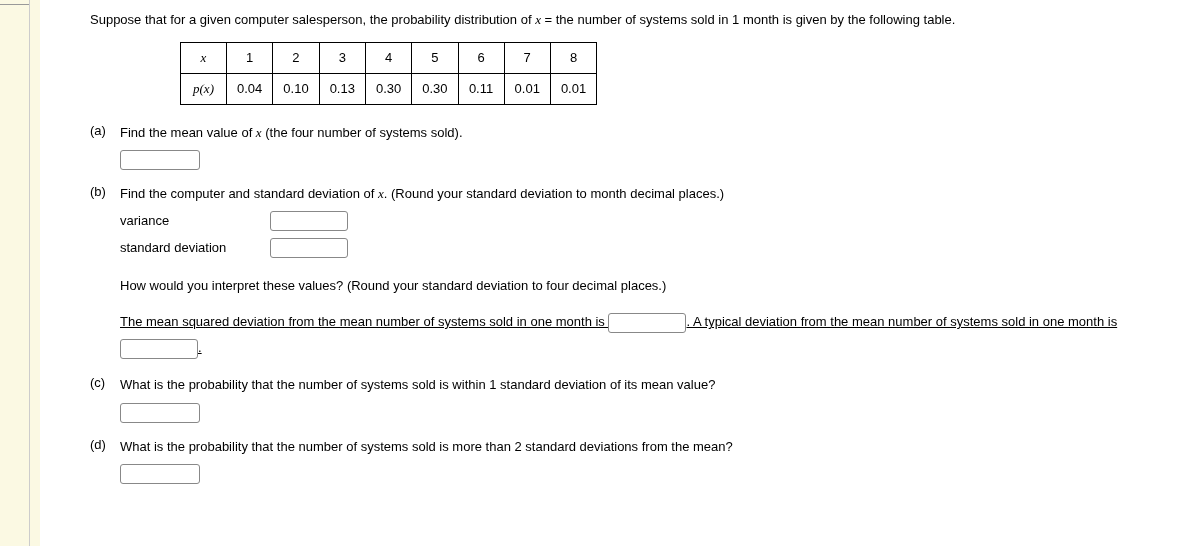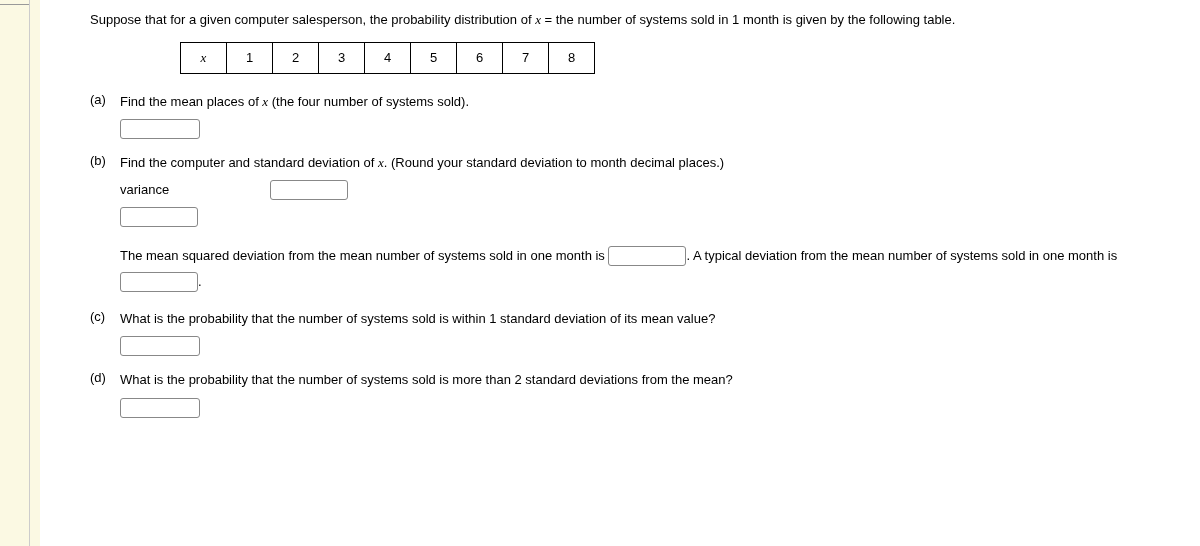--- a/index.html
+++ b/index.html
@@ -110,20 +110,21 @@
     .var-label {
       width: 150px;
     }
     .interpret {
       margin-top: 16px;
       line-height: 1.9;
     }
     .interpret-text {
       margin-top: 10px;
       line-height: 2.0;
+      text-decoration: underline;
     }
   </style>
 </head>
 <body>
 
 <div class="container">
   <div class="left-margin">
     <div class="marker-top"></div>
   </div>
   <div class="yellow-strip"></div>
@@ -139,47 +140,60 @@
           <td class="header">x</td>
           <td>1</td>
           <td>2</td>
           <td>3</td>
           <td>4</td>
           <td>5</td>
           <td>6</td>
           <td>7</td>
           <td>8</td>
         </tr>
+        <tr>
+          <td class="header">p(x)</td>
+          <td>0.04</td>
+          <td>0.10</td>
+          <td>0.13</td>
+          <td>0.30</td>
+          <td>0.30</td>
+          <td>0.11</td>
+          <td>0.01</td>
+          <td>0.01</td>
+        </tr>
       </tbody>
         </table>
 
       <div class="part">
         <div class="part-label">(a)</div>
         <div class="part-body">
-          <span>Find the mean places of </span><span class="italic-var">x</span><span> (the four number of systems sold).</span>
+          <span>Find the mean value of </span><span class="italic-var">x</span><span> (the four number of systems sold).</span>
           <div class="sub-block">
             <input type="text" class="answer small" style="">
           </div>
         </div>
       </div>
 
       <div class="part">
         <div class="part-label">(b)</div>
         <div class="part-body">
           <span>Find the computer and standard deviation of </span><span class="italic-var">x</span><span>. (Round your standard deviation to month decimal places.)</span>
           <div class="sub-block">
             <div class="var-row">
               <span class="var-label">variance</span>
               <input type="text" class="answer med" style="">
             </div>
             <div class="var-row">
+              <span class="var-label">standard deviation</span>
               <input type="text" class="answer med" style="">
             </div>
           </div>
           <div class="interpret">
+            <div>How would you interpret these values? (Round your standard deviation to four decimal places.)</div>
             <div class="interpret-text">
               <span>The mean squared deviation from the mean number of systems sold in one month is </span><input type="text" class="answer med" style=""><span>. A typical deviation from the mean number of systems sold in one month is </span><input type="text" class="answer med" style=""><span>.</span>
             </div>
           </div>
         </div>
       </div>
 
       <div class="part">
         <div class="part-label">(c)</div>
         <div class="part-body">

